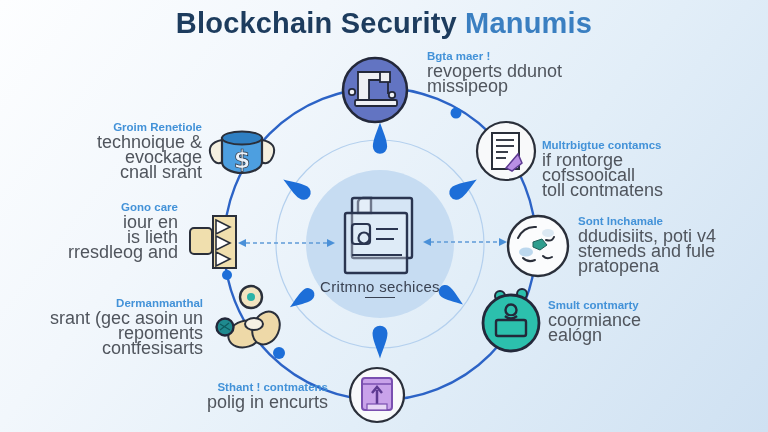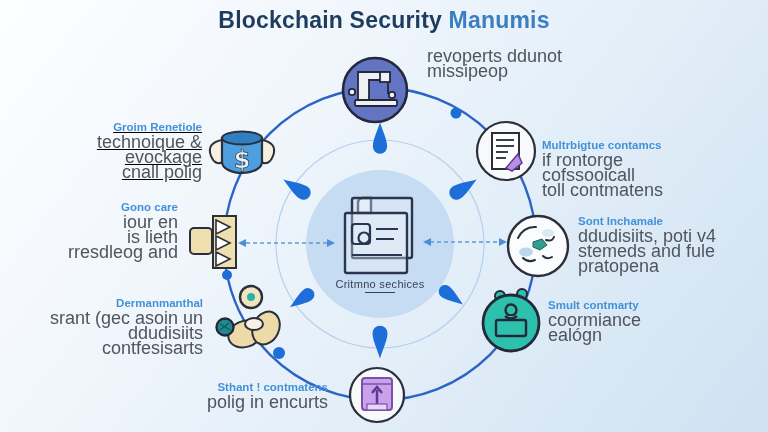--- a/index.html
+++ b/index.html
@@ -3,32 +3,32 @@
 <meta charset="utf-8">
 <style>
   html,body{margin:0;padding:0;}
   .stage{
     position:relative;width:768px;height:432px;overflow:hidden;
     font-family:"Liberation Sans",sans-serif;
     background:linear-gradient(128deg,#fdfeff 0%,#f2f7fc 30%,#e2eef8 62%,#cfe1f2 100%);
   }
   .title{
     position:absolute;top:7px;left:0;width:768px;text-align:center;
-    font-size:23px;font-weight:bold;letter-spacing:.2px;
+    font-size:29px;font-weight:bold;letter-spacing:.2px;
   }
   .title .main{color:#1d3c5e;}
   .title .accent{color:#3a7fc1;font-weight:bold;}
   .label-block{position:absolute;line-height:15px;}
   .label-block.align-r{text-align:right;}
   .heading{display:block;color:#4392d8;font-weight:bold;font-size:11.5px;}
   .bline{display:block;color:#50555d;font-size:18px;}
   svg{position:absolute;top:0;left:0;}
   .center-label{
     position:absolute;left:316px;top:278px;width:128px;text-align:center;
-    font-size:11px;color:#3a4252;letter-spacing:.3px;
+    font-size:15px;color:#3a4252;letter-spacing:.3px;
   }
   .center-label .ul{display:block;margin:2px auto 0;width:30px;border-bottom:1.5px solid #3a4252;}
 </style>
 </head>
 <body>
 
 <div class="stage">
 
   <div class="title">
     <span class="main">Blockchain Security </span><span class="accent">Manumis</span>
@@ -165,20 +165,21 @@
       <text x="242" y="168" font-size="24" font-weight="bold" text-anchor="middle" fill="#eaf2fb" stroke="#2a2f3a" stroke-width="0.7" font-family="DejaVu Sans, sans-serif">$</text>
     </g>
   </svg>
 
   <div class="center-label">
     <span>Critmno sechices</span>
     <span class="ul"></span>
   </div>
 
   <div class="label-block" style="left:427px;top:49px;width:160px;">
+    <span class="heading">Bgta maer !</span>
     <span class="bline">revoperts ddunot</span>
     <span class="bline">missipeop</span>
   </div>
 
   <div class="label-block" style="left:542px;top:138px;width:165px;">
     <span class="heading">Multrbigtue contamcs</span>
     <span class="bline">if rontorge cofssooicall</span>
     <span class="bline">toll contmatens</span>
   </div>
 
@@ -196,31 +197,31 @@
   </div>
 
   <div class="label-block align-r" style="left:168px;top:380px;width:160px;">
     <span class="heading">Sthant ! contmatens</span>
     <span class="bline">polig in encurts</span>
   </div>
 
   <div class="label-block align-r" style="left:43px;top:296px;width:160px;">
     <span class="heading">Dermanmanthal</span>
     <span class="bline">srant (gec asoin un</span>
-    <span class="bline">ddudisiits</span>
+    <span class="bline">repoments</span>
     <span class="bline">contfesisarts</span>
   </div>
 
   <div class="label-block align-r" style="left:38px;top:200px;width:140px;">
     <span class="heading">Gono care</span>
     <span class="bline">iour en</span>
     <span class="bline">is lieth</span>
     <span class="bline">rresdleog and</span>
   </div>
 
-  <div class="label-block align-r" style="left:62px;top:120px;width:140px;text-decoration:underline;">
+  <div class="label-block align-r" style="left:62px;top:120px;width:140px;">
     <span class="heading">Groim Renetiole</span>
     <span class="bline">technoique &amp;</span>
     <span class="bline">evockage</span>
-    <span class="bline">cnall polig</span>
+    <span class="bline">cnall srant</span>
   </div>
 
 </div>
 
 </body></html>

